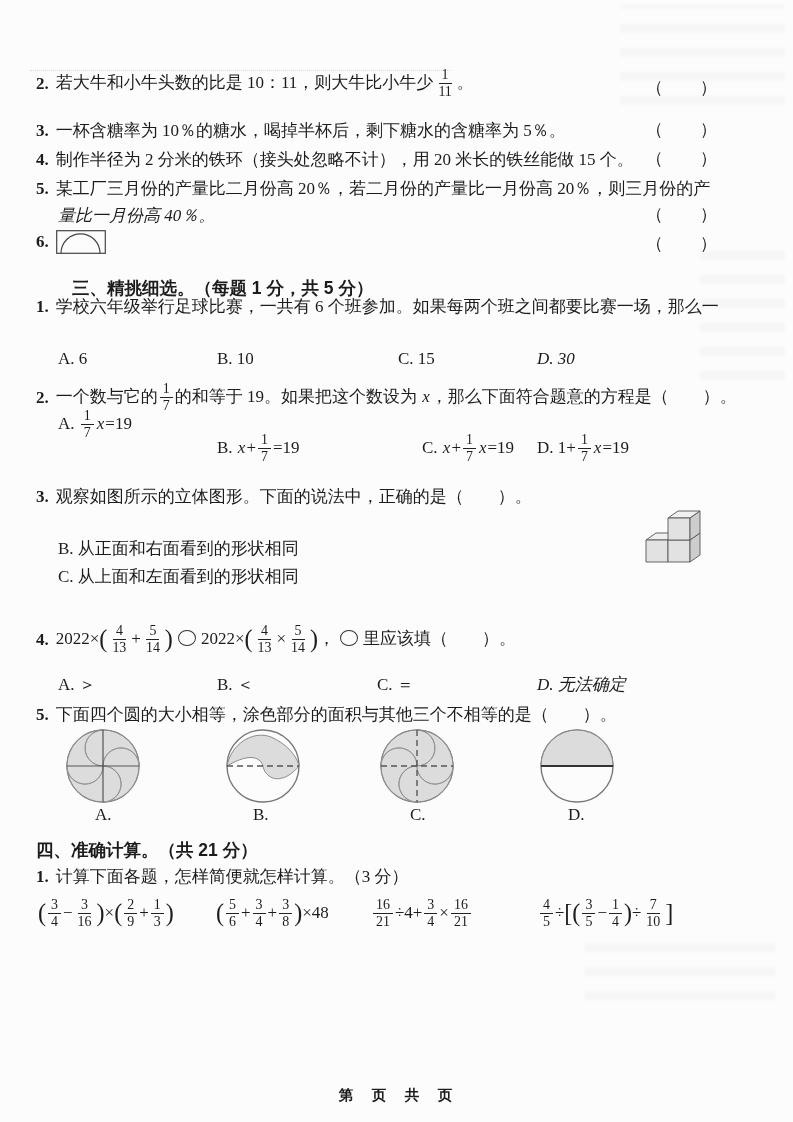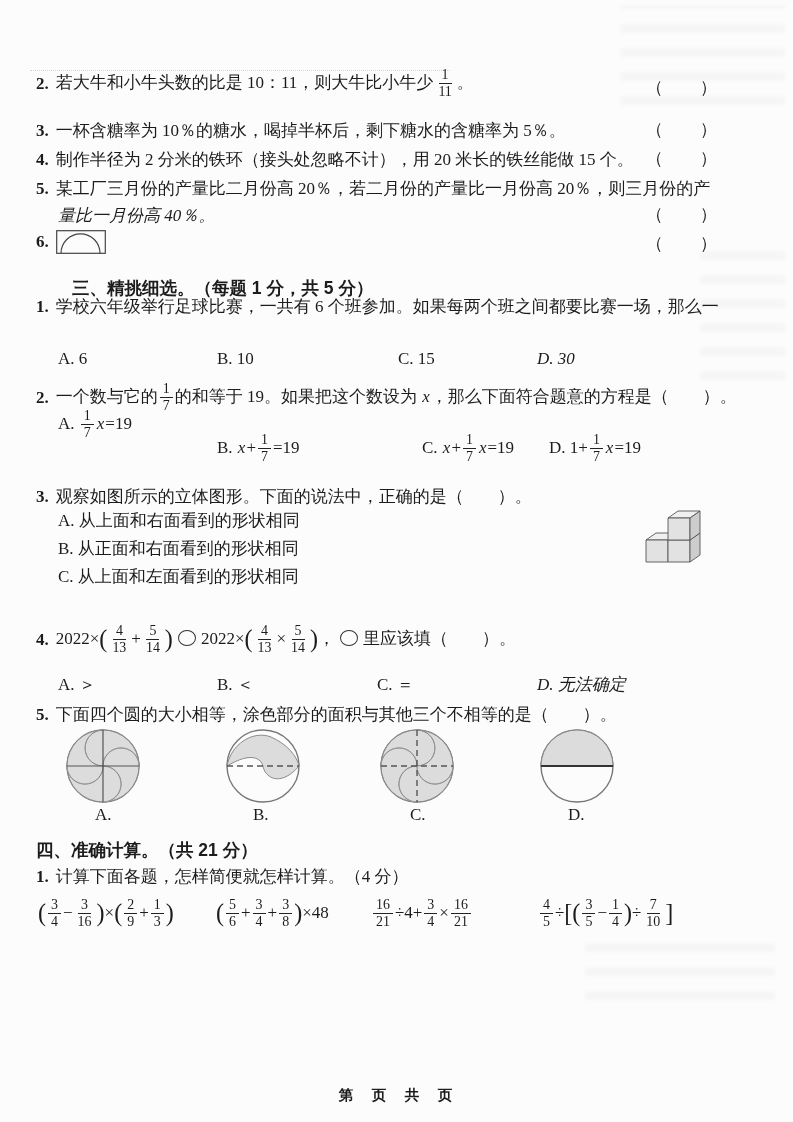--- a/index.html
+++ b/index.html
@@ -107,30 +107,29 @@
         <span class="den">7</span>
       </span><i class="vx">x</i>=19</span>
   <span class="opt" style="left:217px;top:433px;">B. <i class="vx">x</i>+<span class="frac">
         <span class="num">1</span>
         <span class="den">7</span>
       </span>=19</span>
   <span class="opt" style="left:377px;top:433px;margin-left:45px;">C. <i class="vx">x</i>+<span class="frac">
         <span class="num">1</span>
         <span class="den">7</span>
       </span><i class="vx">x</i>=19</span>
-  <span class="opt" style="left:549px;top:433px;">D. 1+<span class="frac">
+  <span class="opt" style="left:537px;top:433px;">D. 1+<span class="frac">
         <span class="num">1</span>
         <span class="den">7</span>
       </span><i class="vx">x</i>=19</span>
 
   <div class="row" style="left:36px;top:484px;">
     <span class="qnum">3.</span>
     <span>观察如图所示的立体图形。下面的说法中，正确的是（　　）。</span>
   </div>
-  <span class="opt" style="left:58px;top:509px;">A. 从上面和右面看到的形状相同</span>
   <span class="opt" style="left:58px;top:537px;">B. 从正面和右面看到的形状相同</span>
   <span class="opt" style="left:58px;top:565px;">C. 从上面和左面看到的形状相同</span>
 
   <svg class="figure" style="left:645px;top:503px;" width="60" height="62" viewBox="0 0 60 62">
     <g stroke="#555" stroke-width="0.9" stroke-linejoin="round">
       <path d="M1 37 L11 30 L33 30 L23 37 Z" fill="#f0f0f0"></path>
       <rect x="1" y="37" width="22" height="22" fill="#e2e2e2"></rect>
       <rect x="23" y="37" width="22" height="22" fill="#e2e2e2"></rect>
       <path d="M45 37 L55 30 L55 52 L45 59 Z" fill="#cdcdcd"></path>
       <path d="M23 15 L33 8 L55 8 L45 15 Z" fill="#f0f0f0"></path>
@@ -203,21 +202,21 @@
 
   <span class="circle-label" style="left:95px;top:805px;">A.</span>
   <span class="circle-label" style="left:253px;top:805px;">B.</span>
   <span class="circle-label" style="left:410px;top:805px;">C.</span>
   <span class="circle-label" style="left:568px;top:805px;">D.</span>
 
   <div class="sec-heading" style="top:838px;text-align:center;">四、准确计算。（共 21 分）</div>
 
   <div class="row" style="left:36px;top:864px;">
     <span class="qnum">1.</span>
-    <span>计算下面各题，怎样简便就怎样计算。（4 分）</span>
+    <span>计算下面各题，怎样简便就怎样计算。（3 分）</span>
   </div>
 
   <span class="expr" style="left:38px;top:898px;"><span class="bp">(</span><span class="frac">
         <span class="num">3</span>
         <span class="den">4</span>
       </span>−<span class="frac">
         <span class="num">3</span>
         <span class="den">16</span>
       </span><span class="bp">)</span>×<span class="bp">(</span><span class="frac">
         <span class="num">2</span>

